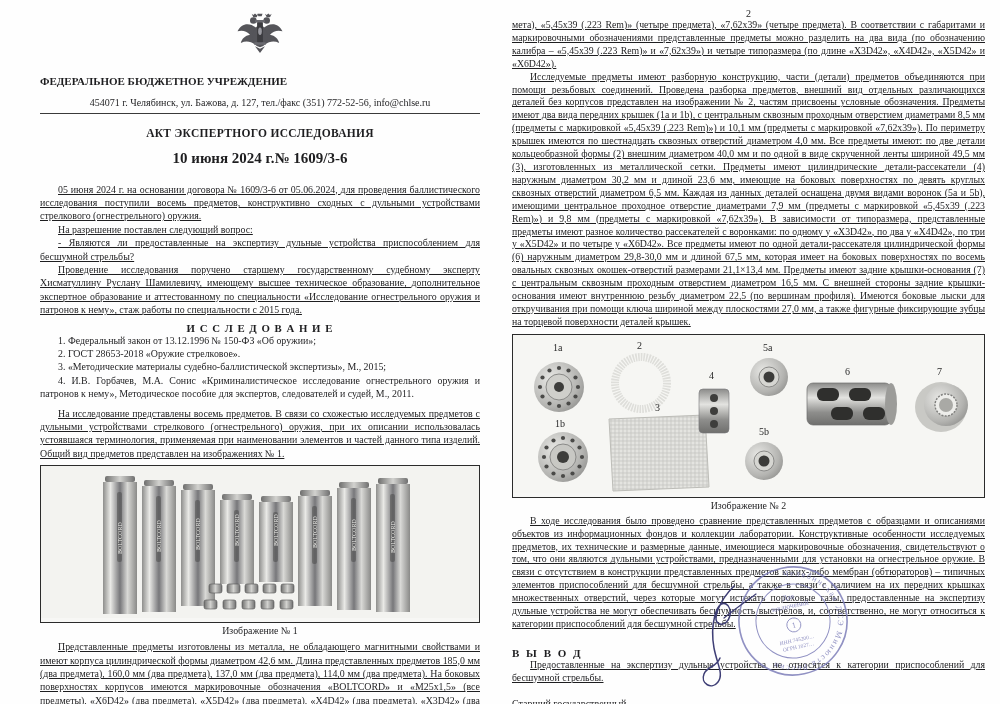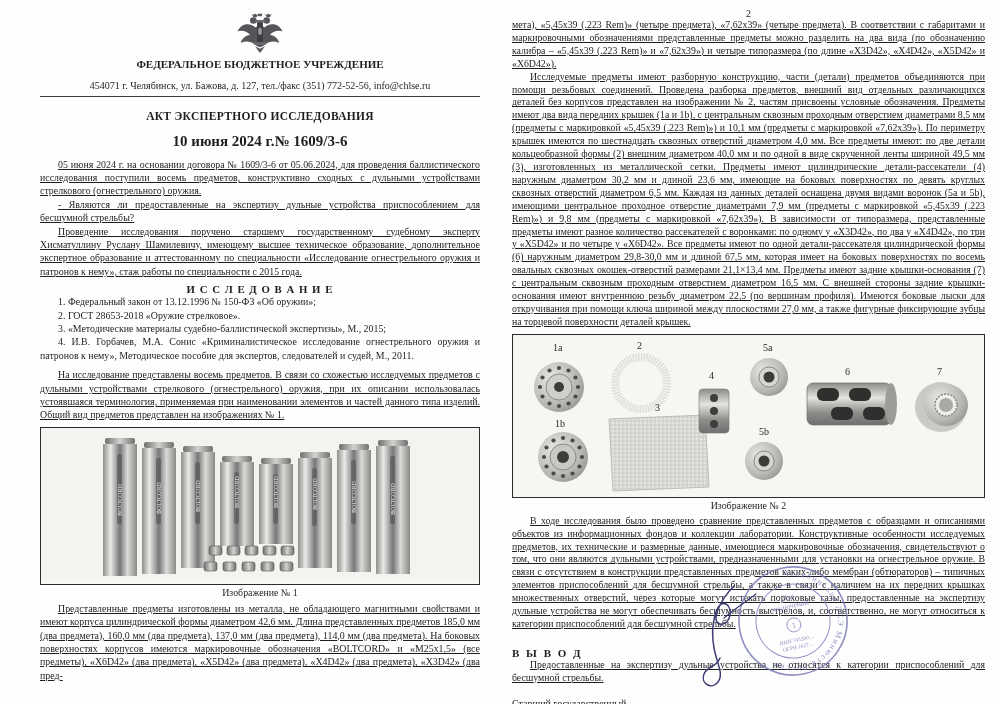--- a/index.html
+++ b/index.html
@@ -6,30 +6,30 @@
   html,body { width:1000px; height:704px; background:#ffffff; }
   body { font-family:"Liberation Serif", serif; color:#1e1e20; }
   #doc { position:relative; width:1000px; height:704px; overflow:hidden; background:#fefefe; }
 
   .page { position:absolute; top:0; height:704px; }
   #page-left  { left:40px;  width:440px; }
   #page-right { left:512px; width:473px; }
 
   
   .emblem-wrap { text-align:center; padding-top:10px; height:56px; }
-  .org-header { text-align:center; font-weight:bold; font-size:11px; line-height:13.5px; margin-top:2px; }
+  .org-header { text-align:left; font-weight:bold; font-size:11px; line-height:13.5px; margin-top:19px; }
   .address { text-align:center; font-size:10px; margin-top:8px; }
   .head-rule { border:0; border-top:1.6px solid #3a3a3a; margin-top:5px; }
 
   .act-title { text-align:center; font-weight:bold; font-size:11.5px; margin-top:13px; letter-spacing:.3px; }
   .date-row { display:flex; justify-content:center; font-weight:bold; font-size:15px; margin-top:11px; }
 
   p.body-text { font-size:9.9px; line-height:13.4px; text-align:justify; text-indent:18px;text-decoration:underline; }
   p.no-indent { text-indent:0; }
-  .mt4 { margin-top:4px; } .mt6 { margin-top:6px; } .mt8 { margin-top:8px; }
+  .mt4 { margin-top:4px; } .mt6 { margin-top:6px; } .mt8 { margin-top:16px; }
 
   .section-heading { text-align:center; font-weight:bold; font-size:10.8px; margin-top:5px; letter-spacing:1px; }
   .lit-item { font-size:9.9px; line-height:13.4px; text-align:justify; text-indent:18px; }
 
   .figure-box { border:1px solid #2b2b2b; background:#f7f7f5; margin-top:5px; }
   .figure-caption { text-align:center; font-size:9.9px; margin-top:2px; }
 
   
   .page-number { text-align:center; font-size:10px; padding-top:8px; }
   #page-right p.body-text { font-size:9.8px; line-height:12.9px; }
@@ -79,20 +79,21 @@
     <hr class="head-rule">
 
     <div class="act-title">АКТ ЭКСПЕРТНОГО ИССЛЕДОВАНИЯ</div>
 
     <div class="date-row">
       <span>10 июня 2024 г.</span>
       <span>№  1609/3-6</span>
     </div>
 
     <p class="body-text mt8">05 июня 2024 г. на основании договора № 1609/3-6 от 05.06.2024, для проведения баллистического исследования поступили восемь предметов, конструктивно сходных с дульными устройствами стрелкового (огнестрельного) оружия.</p>
+    <p class="body-text">На разрешение поставлен следующий вопрос:</p>
     <p class="body-text">- Являются ли предоставленные на экспертизу дульные устройства приспособлением для бесшумной стрельбы?</p>
     <p class="body-text">Проведение исследования поручено старшему государственному судебному эксперту Хисматуллину Руслану Шамилевичу, имеющему высшее техническое образование, дополнительное экспертное образование и аттестованному по специальности «Исследование огнестрельного оружия и патронов к нему», стаж работы по специальности с 2015 года.</p>
 
     <div class="section-heading">И С С Л Е Д О В А Н И Е</div>
     <p class="lit-item">1. Федеральный закон от 13.12.1996 № 150-ФЗ «Об оружии»;</p>
     <p class="lit-item">2. ГОСТ 28653-2018 «Оружие стрелковое».</p>
     <p class="lit-item">3. «Методические материалы судебно-баллистической экспертизы», М., 2015;</p>
     <p class="lit-item">4. И.В. Горбачев, М.А. Сонис «Криминалистическое исследование огнестрельного оружия и патронов к нему», Методическое пособие для экспертов, следователей и судей, М., 2011.</p>
 
     <p class="body-text mt6">На исследование представлены восемь предметов. В связи со схожестью исследуемых предметов с дульными устройствами стрелкового (огнестрельного) оружия, при их описании использовалась устоявшаяся терминология, применяемая при наименовании элементов и частей данного типа изделий. Общий вид предметов представлен на изображениях № 1.</p>

